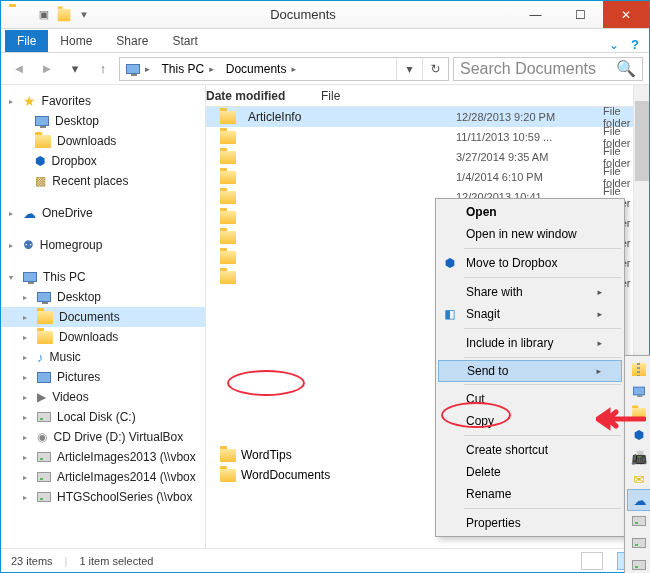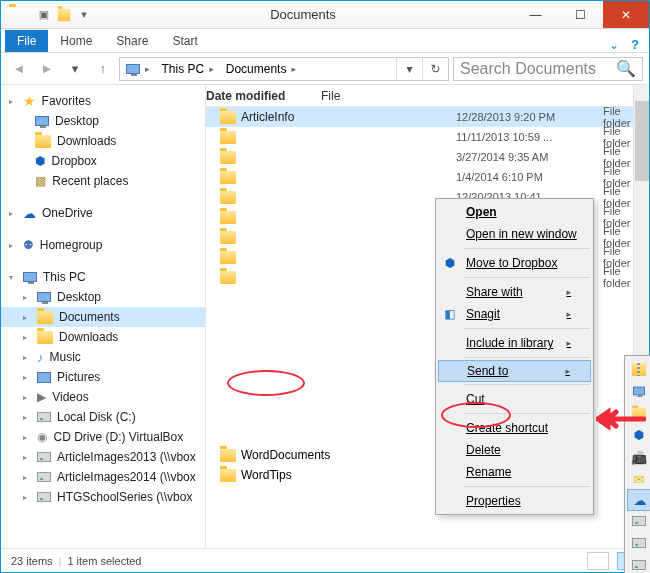--- a/index.html
+++ b/index.html
@@ -36,38 +36,38 @@
 .tree-item.selected { background:#cde8ff; }
 .tree-item .lbl { padding:0 2px; }
 .main { flex:1; position:relative; font-size:12px; }
 .cols { display:flex; height:22px; border-bottom:1px solid #e5e5e5; align-items:center; color:#333; font-size:12px; }
 .cols .c1 { width:250px; padding-left:18px; }
 .cols .c2 { width:115px;font-weight:bold; }
 .cols .c3 { flex:1; }
 .filelist { position:relative; }
 .frow { display:flex; align-items:center; height:20px; font-size:12px; color:#222; }
 .frow.sel { background:#cde8ff; }
-.frow .c1 { width:250px; padding-left:14px; display:flex;align-items:center; gap:5px; }
+.frow .c1 { width:250px; padding-left:14px; display:flex;align-items:center; gap:12px; }
 .frow .c2 { width:115px; color:#555; font-size:11px; }
 .frow .c3 { flex:1; color:#555; font-size:11px;margin-left:32px; }
 .extras { padding-left:14px; display:flex; align-items:center; gap:5px; height:20px; font-size:12px; }
-.statusbar { height:24px; border-top:1px solid #e5e5e5; display:flex; align-items:center; font-size:11px; padding:0 10px; gap:6px; color:#444; }
+.statusbar { height:24px; border-top:1px solid #e5e5e5; display:flex; align-items:center; font-size:11px; padding:0 10px; gap:12px; color:#444; }
 .statusbar .sep { color:#ccc; }
 .statusbar .spacer { flex:1; }
 .viewbtn { width:22px;height:18px;border:1px solid #ccc; margin-left:2px; }
 .viewbtn.active { background:#cde8ff; border-color:#7dbef0; }
 
 .ctx { position:absolute; background:#f0f0f0; border:1px solid #a7a7a7; font-size:12px; box-shadow:3px 3px 6px rgba(0,0,0,.2); z-index:10; padding:2px; }
 .ctx .mi { display:flex; align-items:center; height:22px; padding:0 20px 0 28px; position:relative; white-space:nowrap; }
 .ctx .mi.bold { font-weight:bold; }
 .ctx .mi .arrw { margin-left:auto; font-size:9px; color:#555; }
 .ctx .mi.hl { background:#c2dcf3; border:1px solid #7cb4e2; height:22px; margin:-1px 0; }
 .ctx .divider { height:1px; background:#d4d4d4; margin:3px 1px 3px 26px; }
 .ctx .ico { position:absolute; left:4px; width:16px;height:16px; display:flex;align-items:center;justify-content:center; }
-.ctx1 { left:229px; top:113px; width:159px;text-decoration:underline; }
+.ctx1 { left:229px; top:113px; width:190px; }
 .ctx2 { left:418px; top:270px; width:224px; }
 .arrow-red { position:absolute; left:595px; top:406px; z-index:20; }
 .arrow-red svg { display:block; }
 .circle-red { position:absolute; border:2px solid #ed2b3a; border-radius:50%; width:78px; height:26px; z-index:15; }
 .scrollbar { position:absolute; right:0; top:0; width:16px; height:100%; background:#f0f0f0; border-left:1px solid #e5e5e5; }
 .scrollbar .thumb { width:14px; background:#cdcdcd; margin:16px 1px 0; height:80px; }
 
 .ico-folder { width:16px;height:13px; background:linear-gradient(to bottom,#ffe79c,#fcc23a); border-radius:1px; position:relative; }
 .ico-folder::before {content:"";position:absolute;top:-3px;left:0;width:7px;height:3px;background:#fcc23a;border-radius:1px 1px 0 0;}
 .ico-star { color:#fbc02d; font-size:14px; }
@@ -354,20 +354,23 @@
           </div>
         <div class="divider"></div>
         <div class="mi hl">
             <span>Send to</span>
             <span class="arrw">▸</span>
           </div>
         <div class="divider"></div>
         <div class="mi">
             <span>Cut</span>
           </div>
+        <div class="mi">
+            <span>Copy</span>
+          </div>
         <div class="divider"></div>
         <div class="mi">
             <span>Create shortcut</span>
           </div>
         <div class="mi">
             <span>Delete</span>
           </div>
         <div class="mi">
             <span>Rename</span>
           </div>
@@ -419,25 +422,25 @@
             <span class="ico">
               <span class="ico-drive"></span>
             </span>
           </div>
 
       </div>
 
       <div style="position:absolute;top:360px;left:0">
         <div class="extras">
             <span class="ico-folder"></span>
-            <span>WordDocuments</span>
+            <span>WordTips</span>
           </div>
         <div class="extras">
             <span class="ico-folder"></span>
-            <span>WordTips</span>
+            <span>WordDocuments</span>
           </div>
       </div>
     </div>
   </div>
 
   <div class="statusbar">
     <span>23 items</span>
     <span class="sep">|</span>
     <span>1 item selected</span>
     <span class="spacer"></span>

